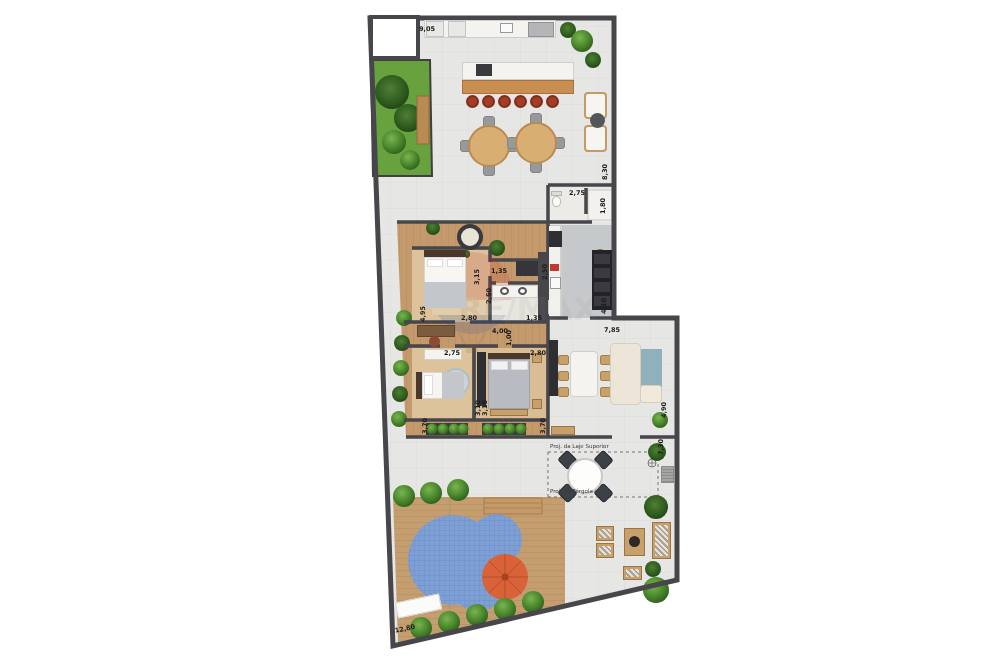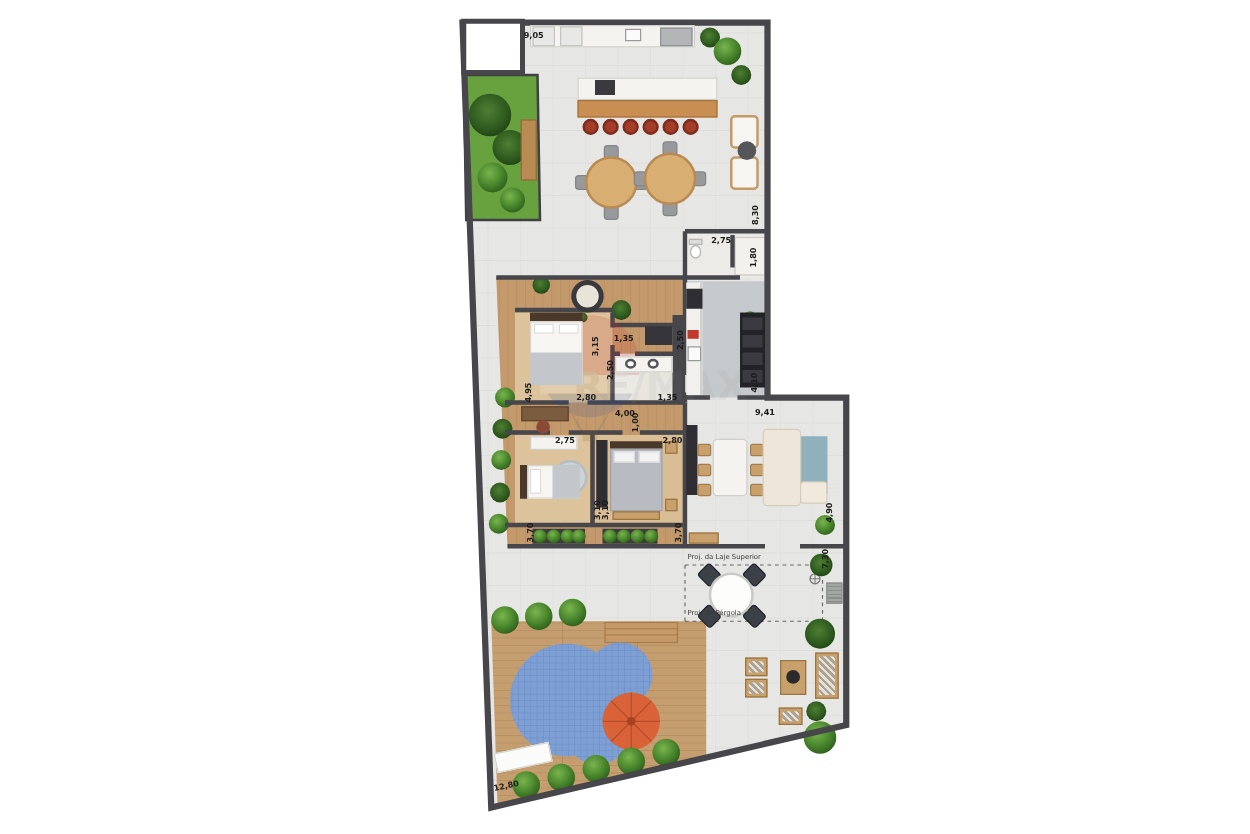--- a/index.html
+++ b/index.html
@@ -308,20 +308,20 @@
       <span class="dim" style="left: 469px; top: 318px;">2,80</span>
       <span class="dim" style="left: 423px; top: 314px; transform: translate(-50%, -50%) rotate(-90deg);">4,95</span>
       <span class="dim" style="left: 500px; top: 331px;">4,00</span>
       <span class="dim" style="left: 509px; top: 338px; transform: translate(-50%, -50%) rotate(-90deg);">1,00</span>
       <span class="dim" style="left: 452px; top: 353px;">2,75</span>
       <span class="dim" style="left: 538px; top: 353px;">2,80</span>
       <span class="dim" style="left: 478px; top: 408px; transform: translate(-50%, -50%) rotate(-90deg);">3,10</span>
       <span class="dim" style="left: 485px; top: 408px; transform: translate(-50%, -50%) rotate(-90deg);">3,10</span>
       <span class="dim" style="left: 425px; top: 426px; transform: translate(-50%, -50%) rotate(-90deg);">3,70</span>
       <span class="dim" style="left: 543px; top: 426px; transform: translate(-50%, -50%) rotate(-90deg);">3,70</span>
-      <span class="dim" style="left: 612px; top: 330px;">9,41</span>
+      <span class="dim" style="left: 612px; top: 330px;">7,85</span>
       <span class="dim" style="left: 664px; top: 410px; transform: translate(-50%, -50%) rotate(-90deg);">4,90</span>
       <span class="dim" style="left: 661px; top: 447px; transform: translate(-50%, -50%) rotate(-90deg);">7,30</span>
       <span class="dim" style="left: 405px; top: 629px; transform: translate(-50%, -50%) rotate(-12deg);">12,80</span>
       <span class="ann" style="left: 550px; top: 447px;">Proj. da Laje Superior</span>
       <span class="ann" style="left: 550px; top: 492px;">Proj. da Pérgola</span>
     </div>
 </div>
 
 </body></html>

